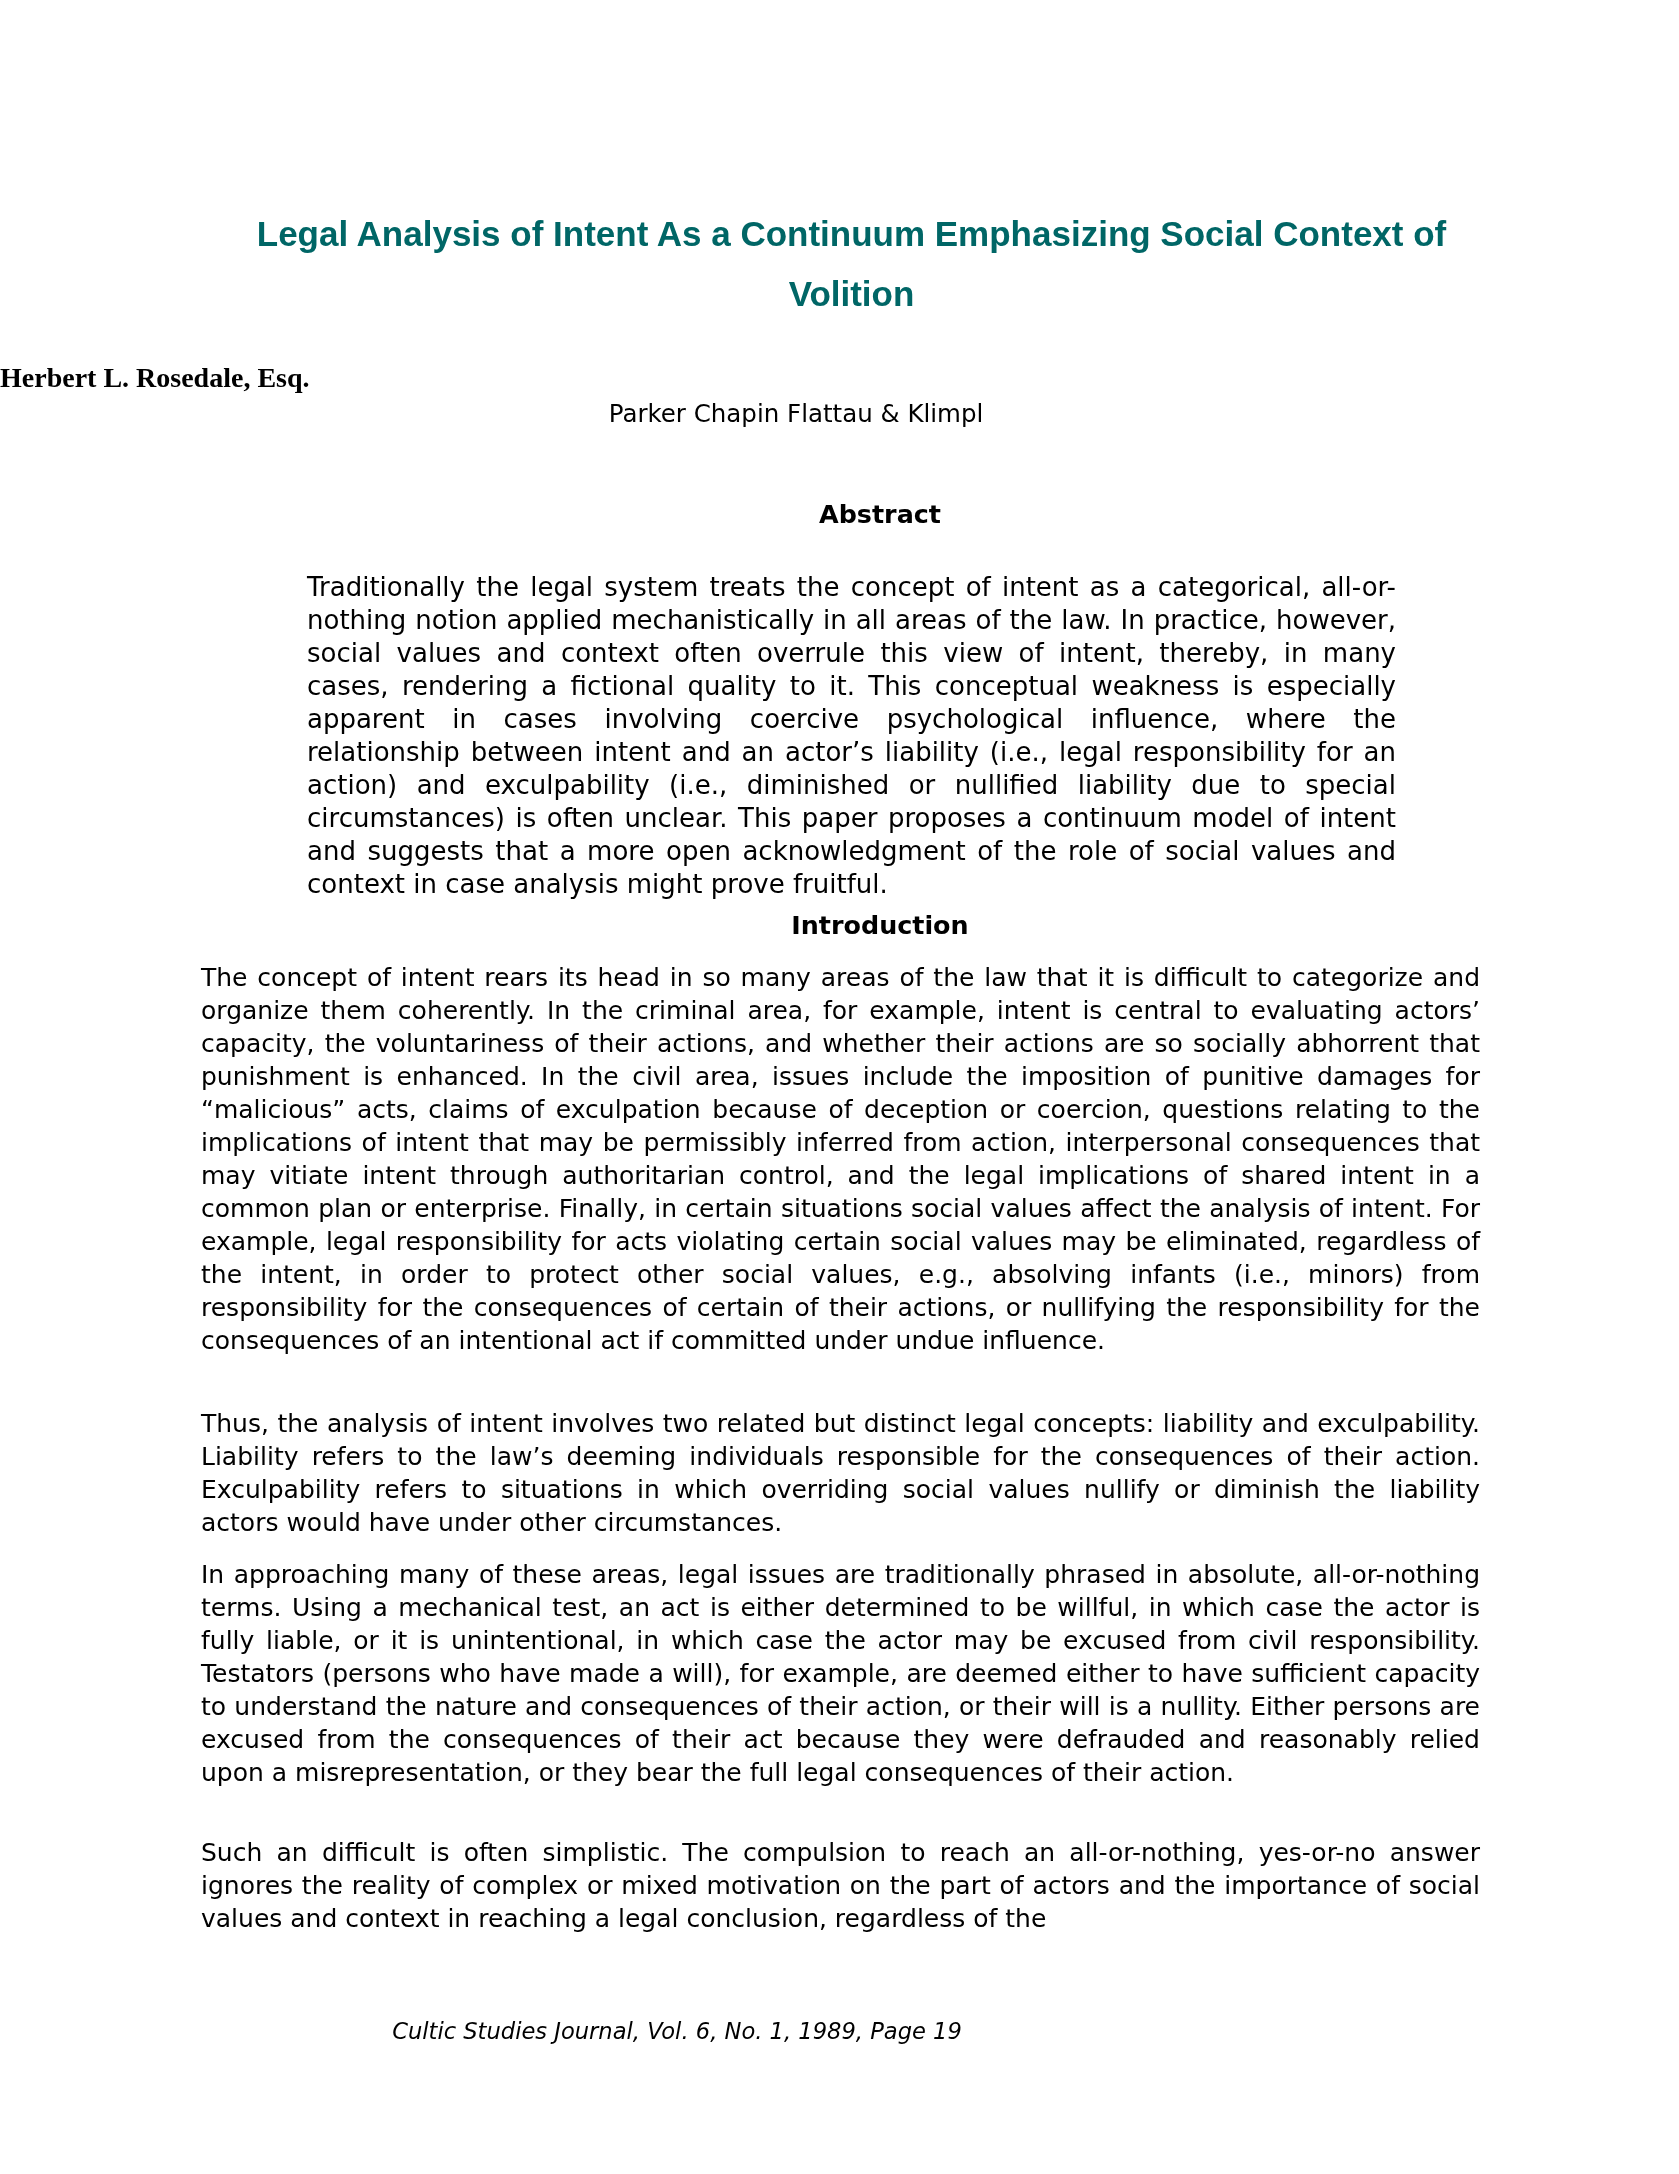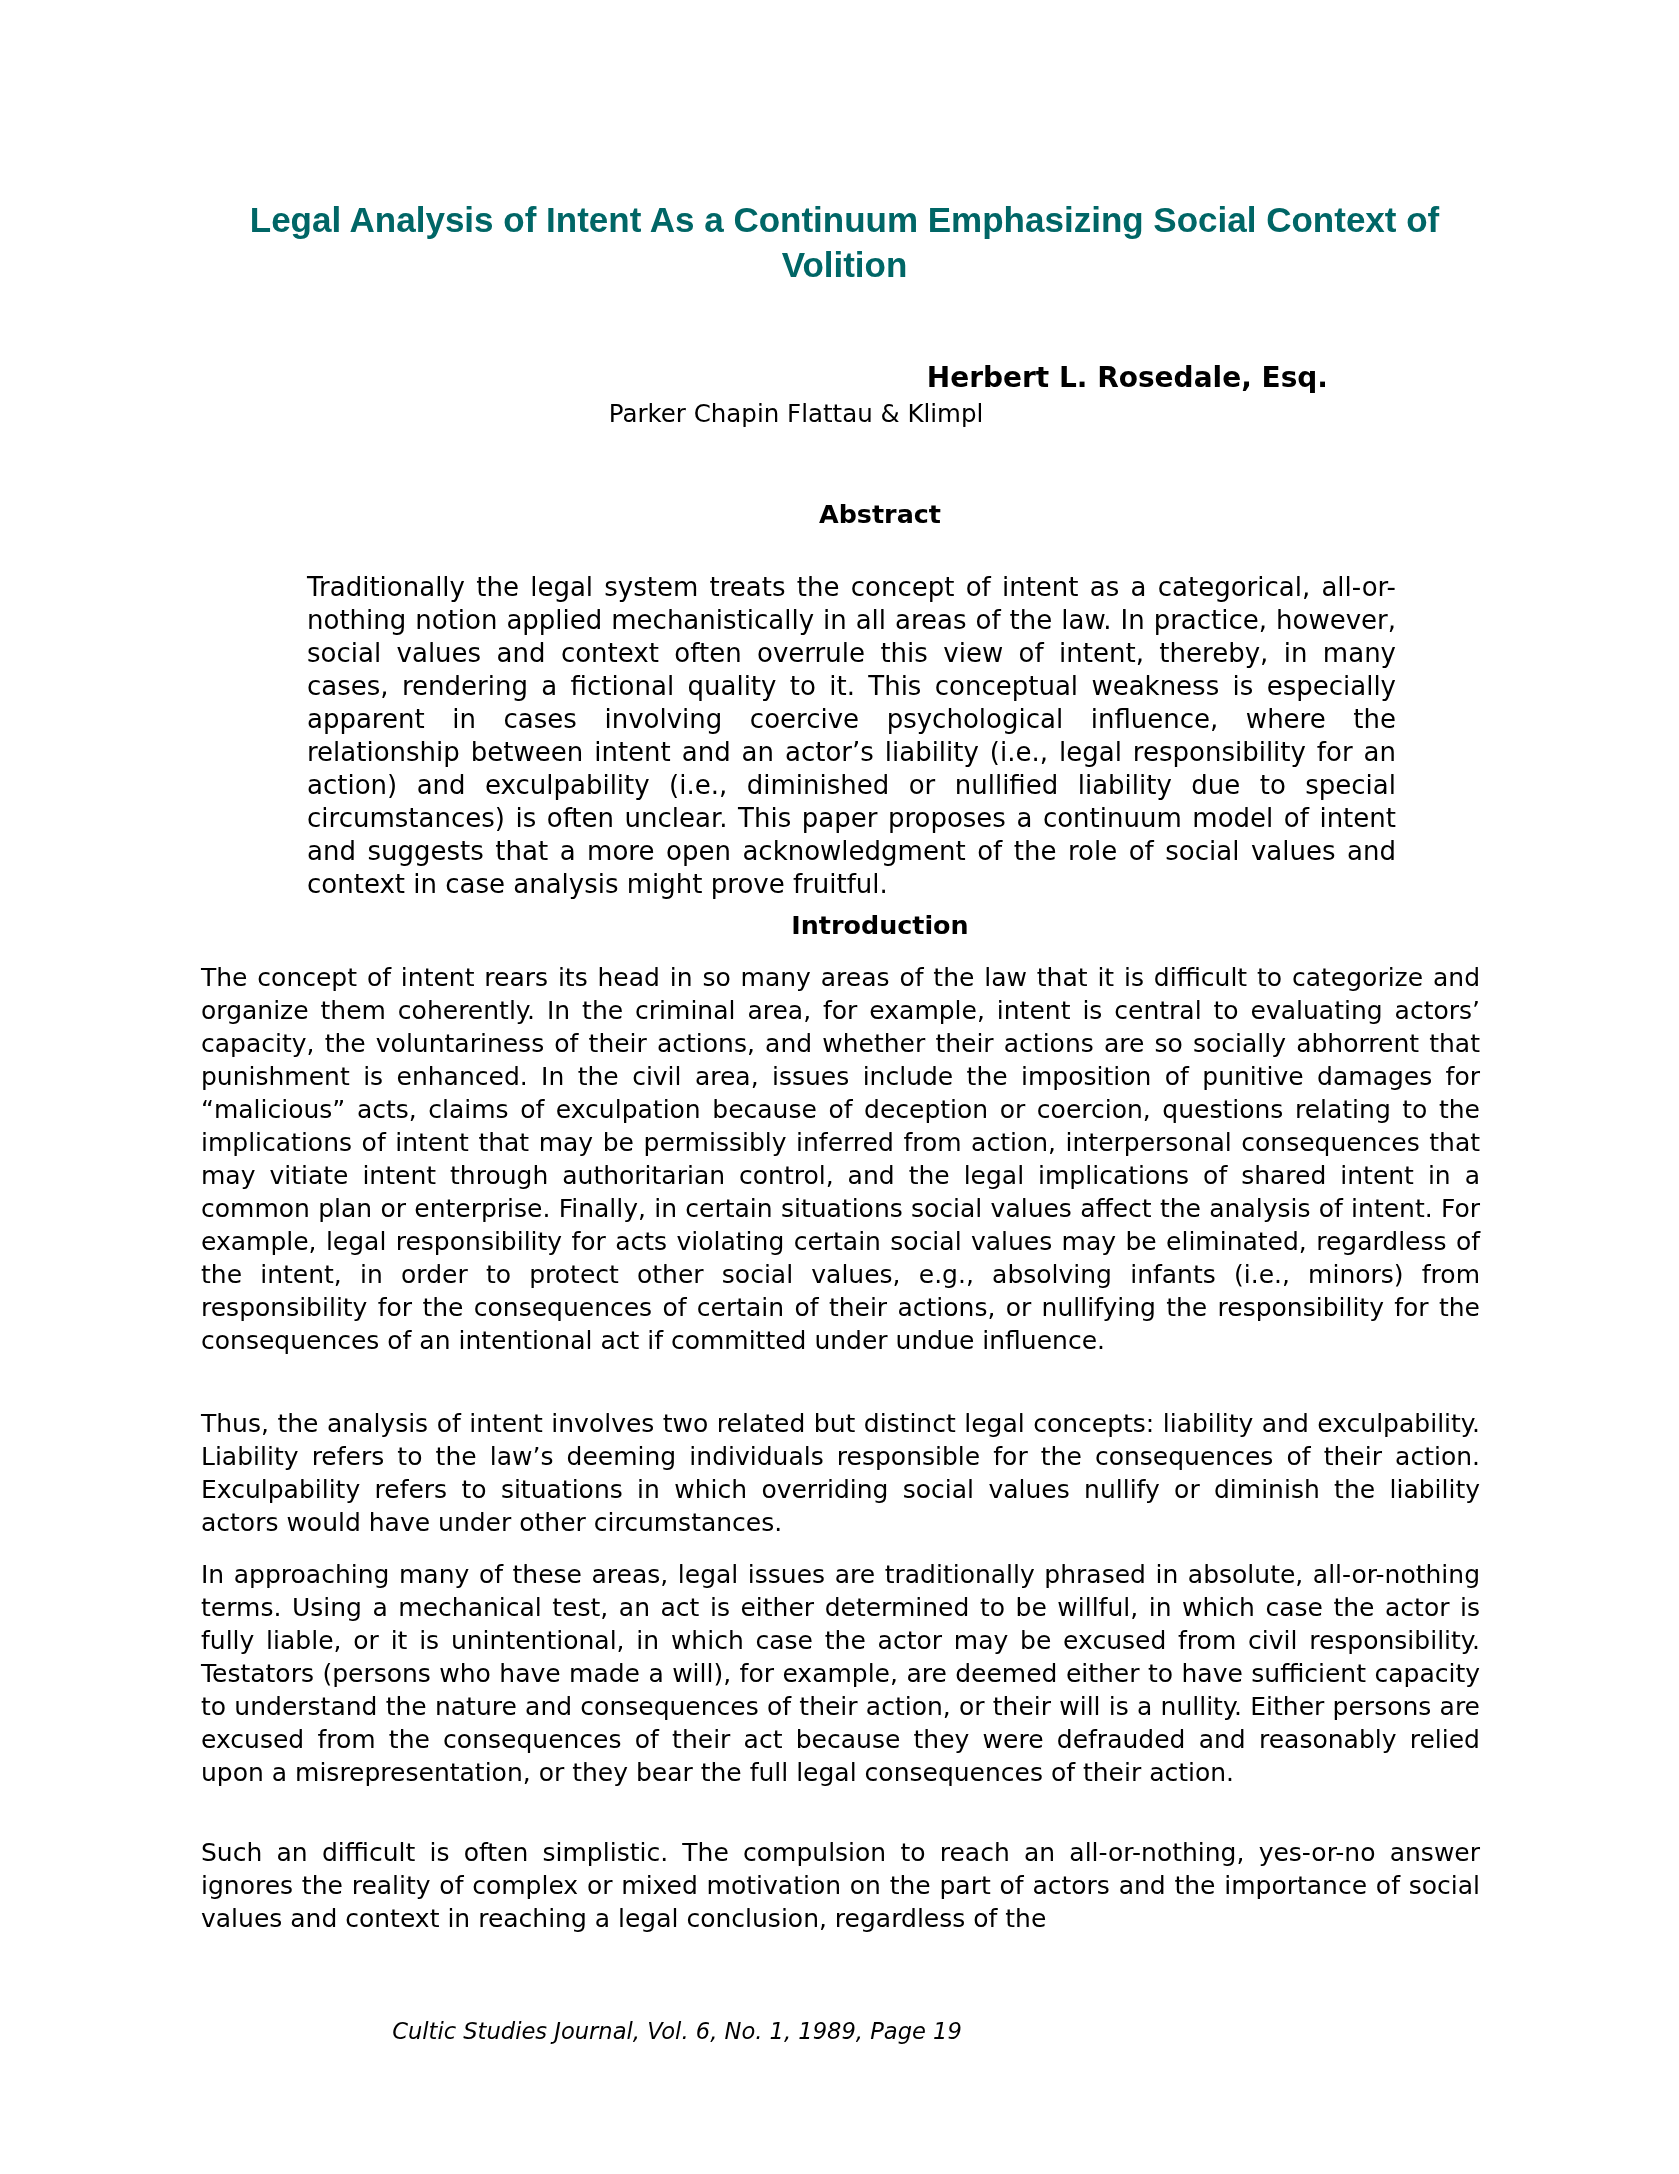--- a/index.html
+++ b/index.html
@@ -23,32 +23,33 @@
     }
     .title {
       position: absolute;
       left: 188px;
       top: 192px;
       width: 1303px;
       text-align: center;
       font-family: "Liberation Sans", sans-serif;
       font-weight: bold;
       font-size: 35px;
-      line-height: 45px;
+      line-height: 60px;
       color: #006666;
-      margin: 5px;
+      margin: 12px;
     }
     .author-name {
       position: absolute;
       left: 0; width: 1328px;
       top: 361px;
       font-size: 28px;
       line-height: 34px;
-      text-align: right;
+      text-align: left;
       font-weight: bold;
+      font-family: Liberation Serif, serif;
     }
     .affil {
       position: absolute;
       left: 0; width: 1592px;
       font-size: 24.5px;
       line-height: 32px;
       text-align: center;
       font-weight: normal;
     }
     .affil-org { top: 398px; }

